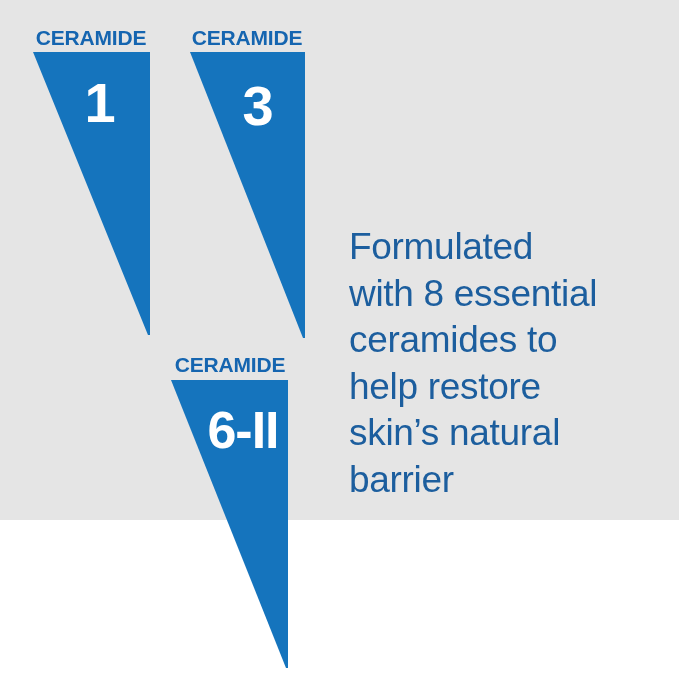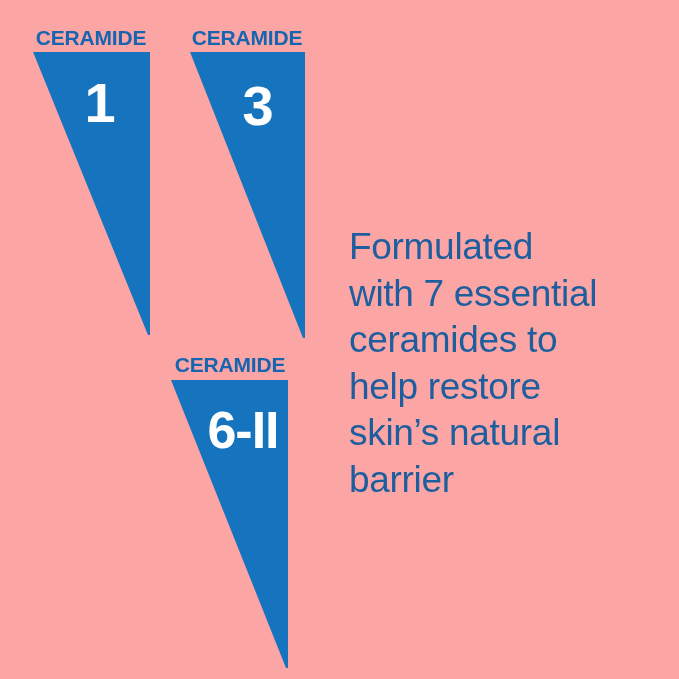--- a/index.html
+++ b/index.html
@@ -9,22 +9,22 @@
   body {
     width: 679px;
     height: 679px;
     background: #ffffff;
     font-family: "Liberation Sans", sans-serif;
     overflow: hidden;
   }
   .infographic {
     position: relative;
     width: 679px;
-    height: 679px;
-    background: #fca5a5;
+    height: 520px;
+    background: #e5e5e5;
   }
   .graphic-svg {
     position: absolute;
     left: 0;
     top: 0;
     width: 679px;
     height: 679px;
     display: block;
   }
   .ceramide-label {
@@ -81,19 +81,19 @@
     </g>
 
     <g>
       <polygon fill="#1574BD" points="171,380 288,380 288,668 286,668"></polygon>
       <text class="ceramide-label" text-anchor="middle" y="372" x="230">CERAMIDE</text>
       <text class="ceramide-number-wide" text-anchor="middle" y="448" x="243">6-II</text>
     </g>
   </svg>
 
   <div class="body-copy">Formulated
-with 7 essential
+with 8 essential
 ceramides to
 help restore
 skin’s natural
 barrier</div>
 
 </div>
 
 </body></html>

